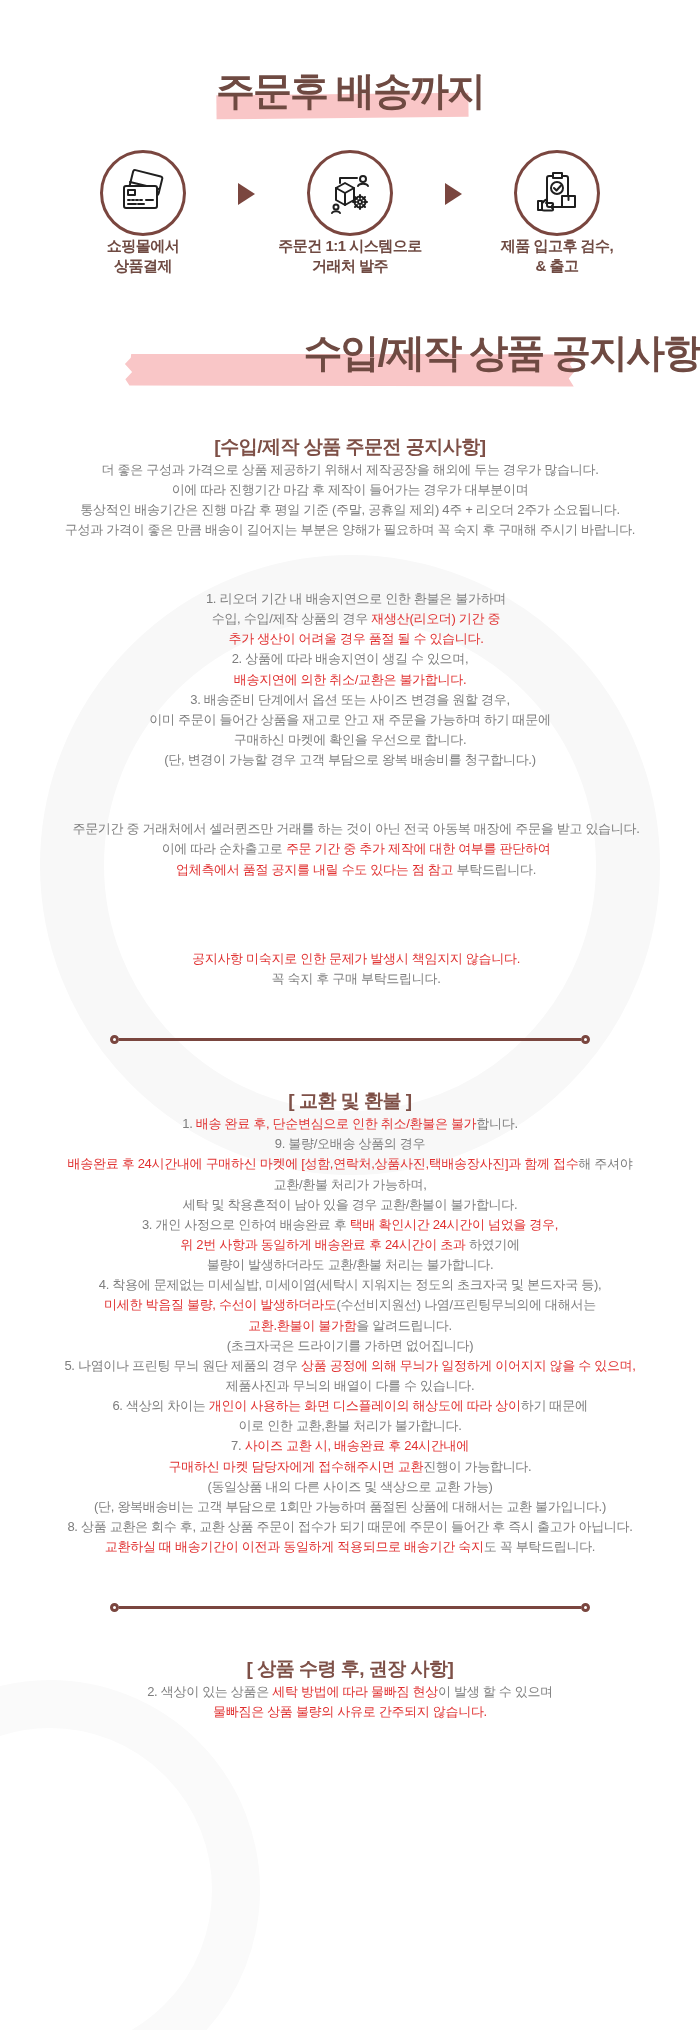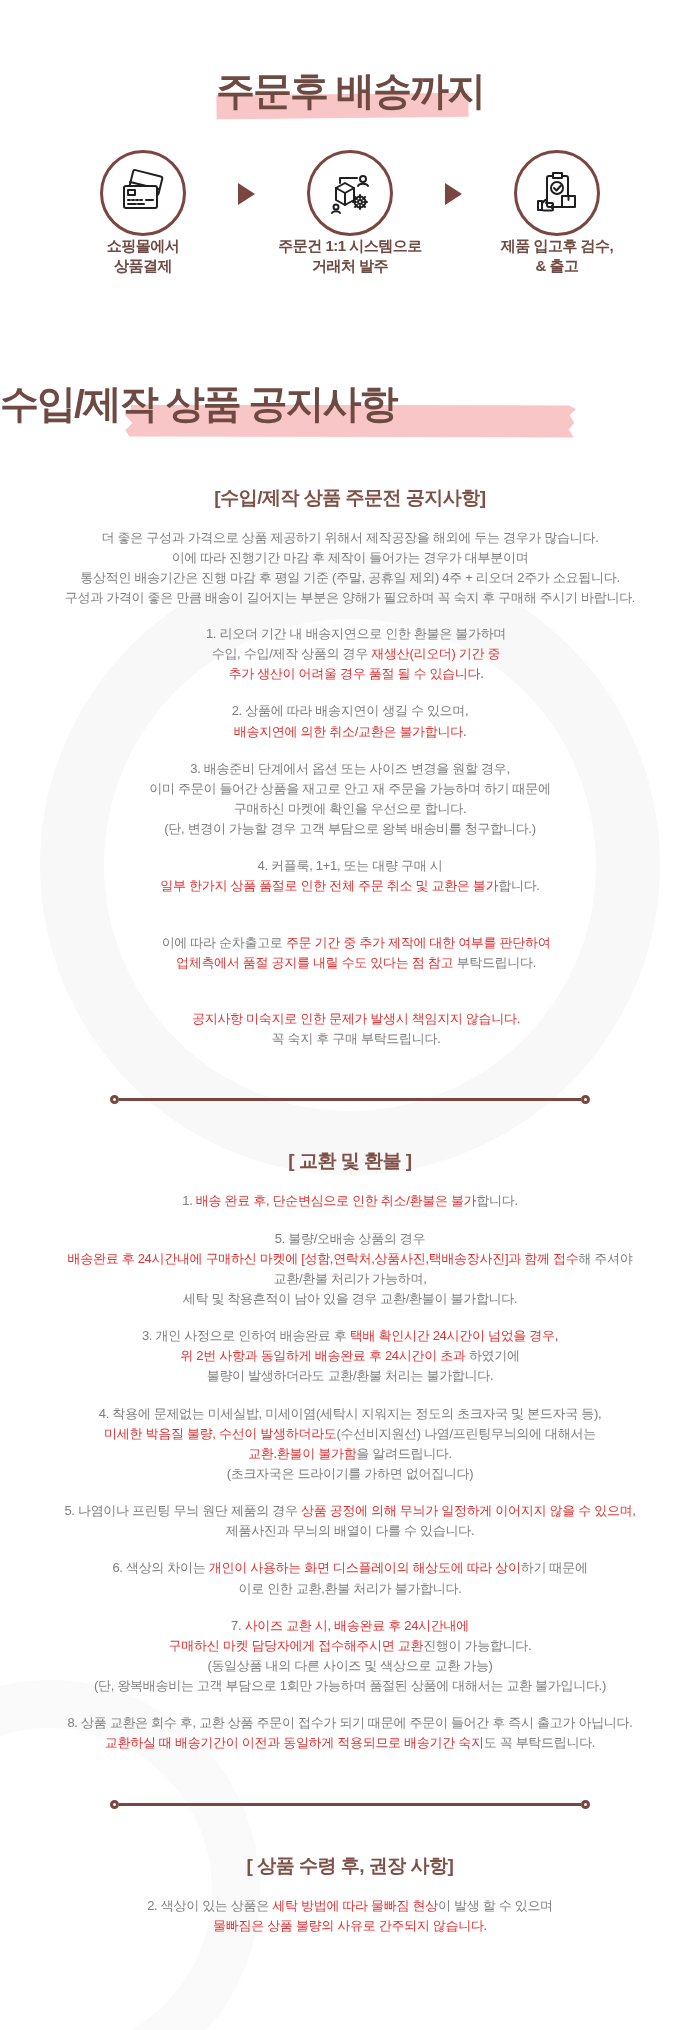--- a/index.html
+++ b/index.html
@@ -41,38 +41,38 @@
   .step-label{
     color:var(--brown);font-weight:bold;font-size:15px;
     text-align:center;line-height:1.35;letter-spacing:-0.5px;
   }
   .arrow{
     width:0;height:0;border-left:17px solid var(--line-brown);
     border-top:11px solid transparent;border-bottom:11px solid transparent;
     margin:33px 2px 0;
   }
   
-  .title2-wrap{position:relative;text-align:left;margin-top:104px;height:60px;}
+  .title2-wrap{position:relative;text-align:right;margin-top:53px;height:60px;}
   .hl2{
     width:452px;height:33px;top:24px;left:50%;transform:translateX(-50%);
     clip-path:polygon(1.6% 0,98.4% 3%,100% 14%,98.6% 32%,99.6% 55%,98.4% 76%,99.5% 100%,1.2% 97%,0.3% 78%,1.8% 56%,0.2% 32%,1.5% 13%);
   }
   h2.notice-title{
     position:relative;z-index:1;font-size:39px;font-weight:bold;color:var(--brown);
     letter-spacing:-2px;line-height:1.2;
   }
   .section-heading{
     color:#7e5047;font-weight:bold;font-size:19px;text-align:center;
     margin-top:44px;letter-spacing:-0.5px;
   }
   .block{
-    font-size:13px;line-height:1.55;text-align:center;margin-top:17px;
+    font-size:13px;line-height:1.55;text-align:center;
     letter-spacing:-0.3px;
   }
-  .block.xl{margin-top:16px;padding-left:12px;}
+  .block.xl{margin-top:49px;padding-left:12px;}
   .red{color:var(--red);font-weight:normal;}
   .divider{
     display:flex;align-items:center;justify-content:center;
     width:480px;margin:46px auto 0;
   }
   .dot{width:9px;height:9px;border:3px solid var(--line-brown);border-radius:50%;background:#fff;flex:0 0 auto;}
   .line{flex:1;height:3px;background:var(--line-brown);}
   svg.icon{display:block;}
 </style>
 </head>
@@ -156,31 +156,30 @@
     <span class="hl hl2"></span>
     <h2 class="notice-title">수입/제작 상품 공지사항</h2>
   </div>
 
   <div>
       <div class="section-heading">[수입/제작 상품 주문전 공지사항]</div>
       <p class="block"><span>더 좋은 구성과 가격으로 상품 제공하기 위해서 제작공장을 해외에 두는 경우가 많습니다.</span><br><span>이에 따라 진행기간 마감 후 제작이 들어가는 경우가 대부분이며</span><br><span>통상적인 배송기간은 진행 마감 후 평일 기준 (주말, 공휴일 제외) 4주 + 리오더 2주가 소요됩니다.</span><br><span>구성과 가격이 좋은 만큼 배송이 길어지는 부분은 양해가 필요하며 꼭 숙지 후 구매해 주시기 바랍니다.</span></p>
       <p class="block xl"><span>1. 리오더 기간 내 배송지연으로 인한 환불은 불가하며</span><br><span>수입, 수입/제작 상품의 경우 </span><span class="red">재생산(리오더) 기간 중</span><br><span class="red">추가 생산이 어려울 경우 품절 될 수 있습니다.</span></p>
       <p class="block"><span>2. 상품에 따라 배송지연이 생길 수 있으며,</span><br><span class="red">배송지연에 의한 취소/교환은 불가합니다.</span></p>
       <p class="block"><span>3. 배송준비 단계에서 옵션 또는 사이즈 변경을 원할 경우,</span><br><span>이미 주문이 들어간 상품을 재고로 안고 재 주문을 가능하며 하기 때문에</span><br><span>구매하신 마켓에 확인을 우선으로 합니다.</span><br><span>(단, 변경이 가능할 경우 고객 부담으로 왕복 배송비를 청구합니다.)</span></p>
-      <p class="block"><span>4. 커플룩, 1+1, 또는 대량 구매 시</span><br><span class="red">일부 한가지 상품 품절로 인한 전체 주문 취소 및 교환은 불가</span><span>합니다.</span></p>
-      <p class="block xl"><br><span>이에 따라 순차출고로 </span><span class="red">주문 기간 중 추가 제작에 대한 여부를 판단하여</span><br><span class="red">업체측에서 품절 공지를 내릴 수도 있다는 점 참고 </span><span>부탁드립니다.</span></p>
+      <p class="block xl"><span>주문기간 중 거래처에서 셀러퀸즈만 거래를 하는 것이 아닌 전국 아동복 매장에 주문을 받고 있습니다.</span><br><span>이에 따라 순차출고로 </span><span class="red">주문 기간 중 추가 제작에 대한 여부를 판단하여</span><br><span class="red">업체측에서 품절 공지를 내릴 수도 있다는 점 참고 </span><span>부탁드립니다.</span></p>
       <p class="block xl"><br><span class="red">공지사항 미숙지로 인한 문제가 발생시 책임지지 않습니다.</span><br><span>꼭 숙지 후 구매 부탁드립니다.</span></p>
       <div class="divider">
         <span class="dot"></span>
         <span class="line"></span>
         <span class="dot"></span>
       </div>
       <div class="section-heading">[ 교환 및 환불 ]</div>
       <p class="block"><span>1. </span><span class="red">배송 완료 후, 단순변심으로 인한 취소/환불은 불가</span><span>합니다.</span></p>
-      <p class="block"><span>5. 불량/오배송 상품의 경우</span><br><span class="red">배송완료 후 24시간내에 구매하신 마켓에 [성함,연락처,상품사진,택배송장사진]과 함께 접수</span><span>해 주셔야</span><br><span>교환/환불 처리가 가능하며,</span><br><span>세탁 및 착용흔적이 남아 있을 경우 교환/환불이 불가합니다.</span></p>
+      <p class="block"><span>9. 불량/오배송 상품의 경우</span><br><span class="red">배송완료 후 24시간내에 구매하신 마켓에 [성함,연락처,상품사진,택배송장사진]과 함께 접수</span><span>해 주셔야</span><br><span>교환/환불 처리가 가능하며,</span><br><span>세탁 및 착용흔적이 남아 있을 경우 교환/환불이 불가합니다.</span></p>
       <p class="block"><span>3. 개인 사정으로 인하여 배송완료 후 </span><span class="red">택배 확인시간 24시간이 넘었을 경우,</span><br><span class="red">위 2번 사항과 동일하게 배송완료 후 24시간이 초과 </span><span>하였기에</span><br><span>불량이 발생하더라도 교환/환불 처리는 불가합니다.</span></p>
       <p class="block"><span>4. 착용에 문제없는 미세실밥, 미세이염(세탁시 지워지는 정도의 초크자국 및 본드자국 등),</span><br><span class="red">미세한 박음질 불량, 수선이 발생하더라도</span><span>(수선비지원선) 나염/프린팅무늬의에 대해서는</span><br><span class="red">교환.환불이 불가함</span><span>을 알려드립니다.</span><br><span>(초크자국은 드라이기를 가하면 없어집니다)</span></p>
       <p class="block"><span>5. 나염이나 프린팅 무늬 원단 제품의 경우 </span><span class="red">상품 공정에 의해 무늬가 일정하게 이어지지 않을 수 있으며,</span><br><span>제품사진과 무늬의 배열이 다를 수 있습니다.</span></p>
       <p class="block"><span>6. 색상의 차이는 </span><span class="red">개인이 사용하는 화면 디스플레이의 해상도에 따라 상이</span><span>하기 때문에</span><br><span>이로 인한 교환,환불 처리가 불가합니다.</span></p>
       <p class="block"><span>7. </span><span class="red">사이즈 교환 시, 배송완료 후 24시간내에</span><br><span class="red">구매하신 마켓 담당자에게 접수해주시면 교환</span><span>진행이 가능합니다.</span><br><span>(동일상품 내의 다른 사이즈 및 색상으로 교환 가능)</span><br><span>(단, 왕복배송비는 고객 부담으로 1회만 가능하며 품절된 상품에 대해서는 교환 불가입니다.)</span></p>
       <p class="block"><span>8. 상품 교환은 회수 후, 교환 상품 주문이 접수가 되기 때문에 주문이 들어간 후 즉시 출고가 아닙니다.</span><br><span class="red">교환하실 때 배송기간이 이전과 동일하게 적용되므로 배송기간 숙지</span><span>도 꼭 부탁드립니다.</span></p>
       <div class="divider">
         <span class="dot"></span>
         <span class="line"></span>
         <span class="dot"></span>

